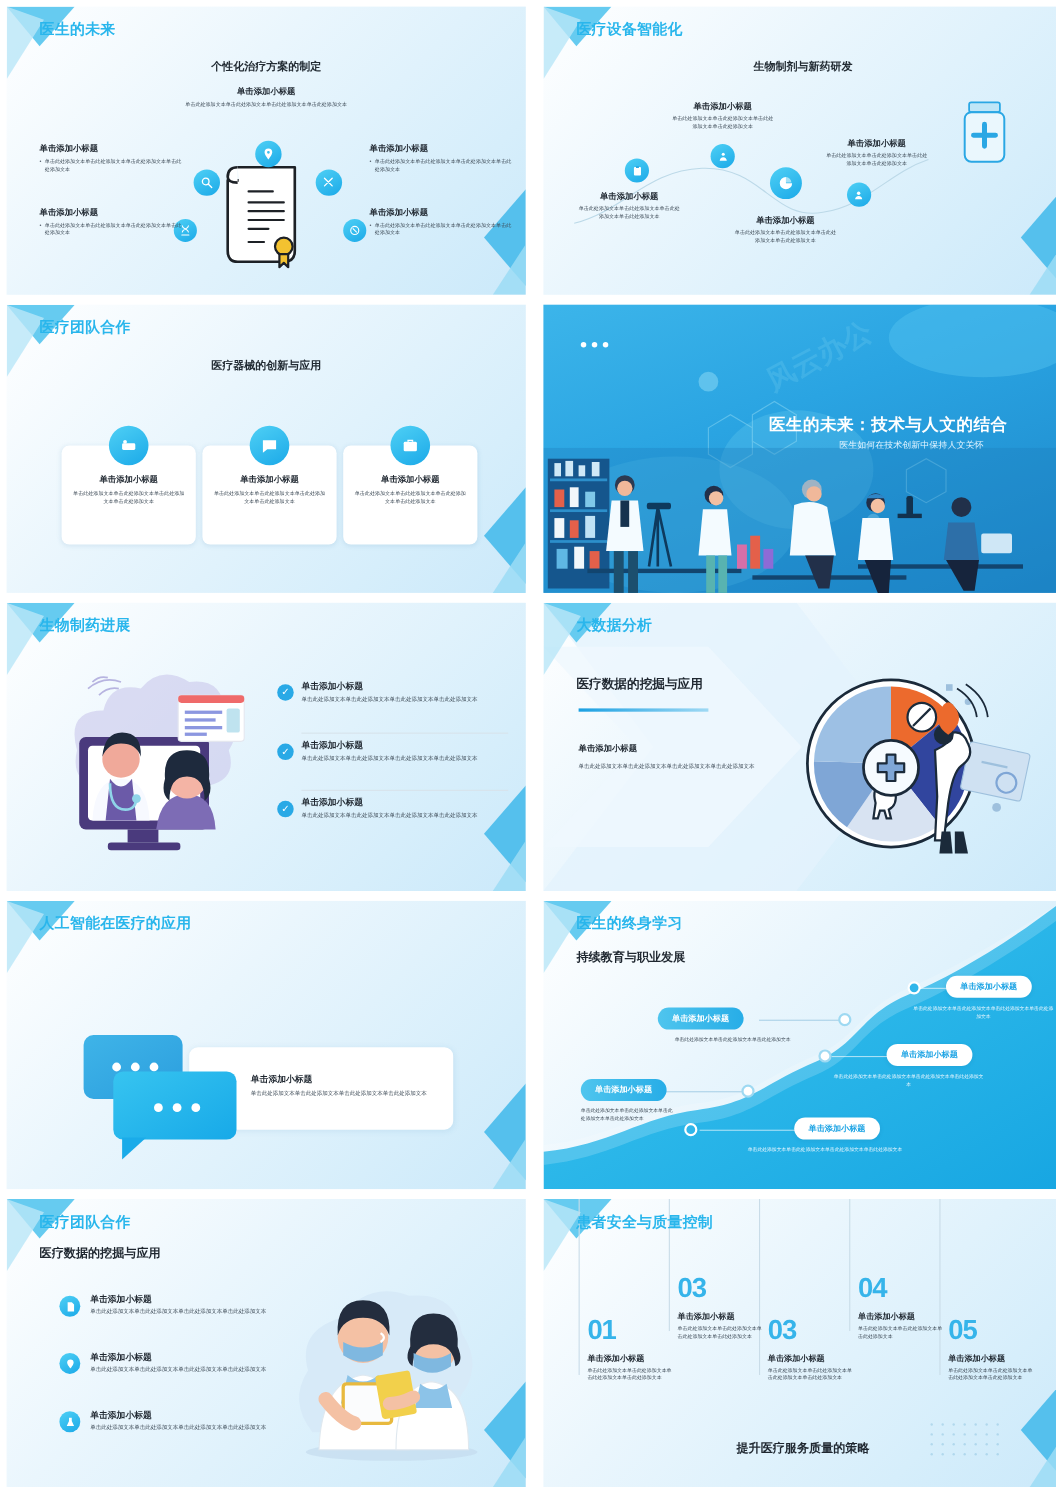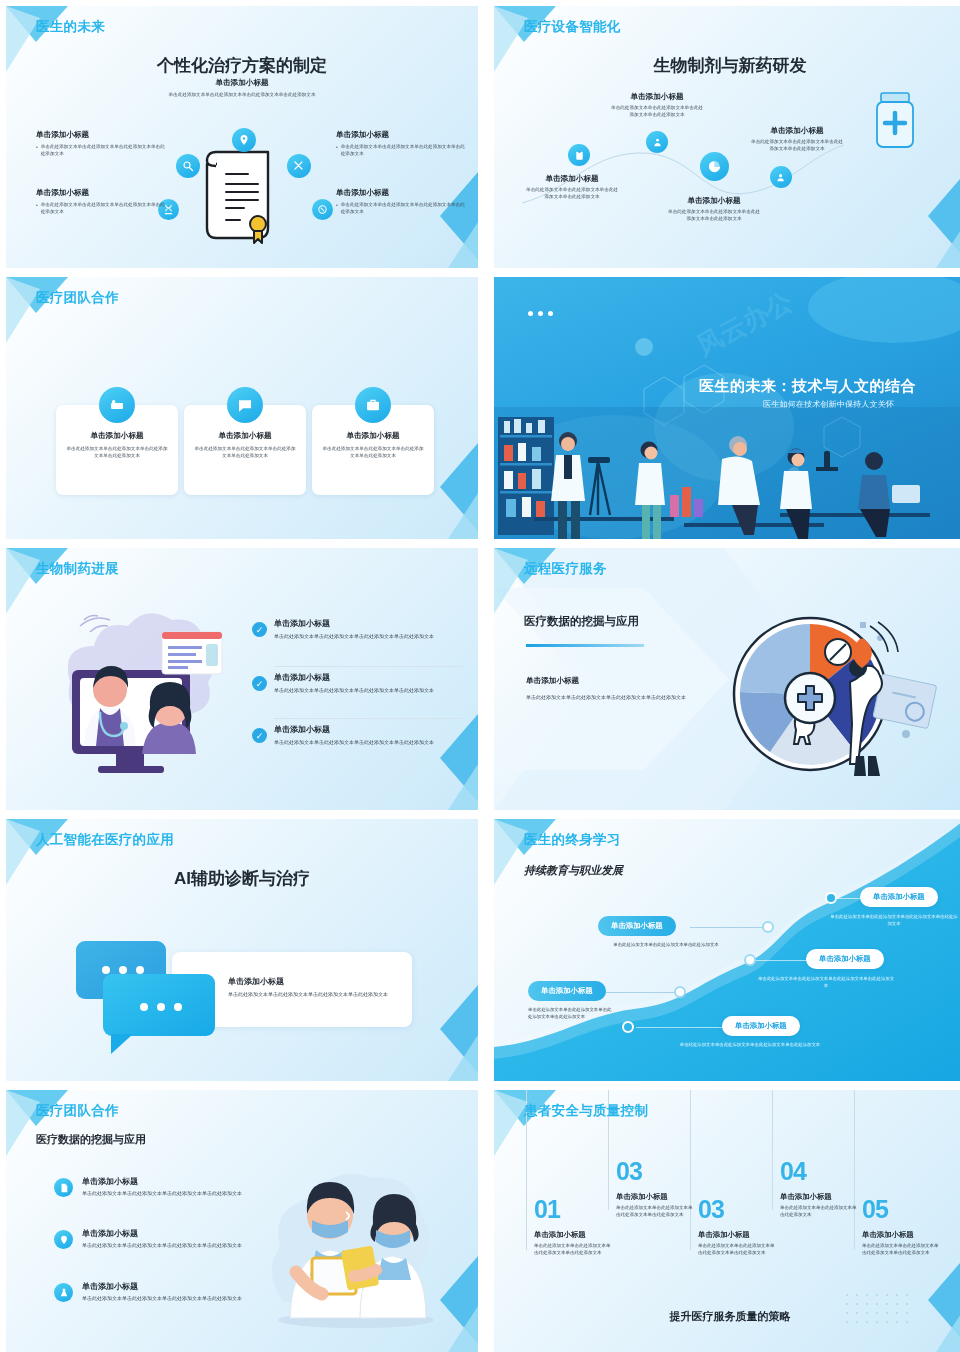--- a/index.html
+++ b/index.html
@@ -12,21 +12,21 @@
   .slide { position:relative; overflow:hidden; width:472px; height:262px;
     background:linear-gradient(135deg,#ffffff 0%,#eaf6fd 38%,#d6eefb 78%,#cbe9fa 100%); }
 
   
   .tl-tri { position:absolute; left:0; top:0; width:62px; height:66px; pointer-events:none; }
   .br-tri { position:absolute; right:0; bottom:0; width:60px; height:104px; pointer-events:none; }
 
   .s-title { position:absolute; left:30px; top:12px; font-size:13.5px; font-weight:bold;
     color:#29b6ec; letter-spacing:.3px; }
   .s-sub-center { position:absolute; left:0; right:0; top:48px; text-align:center;
-    font-size:17px; font-weight:bold; color:#222b33; }
+    font-size:10px; font-weight:bold; color:#222b33; }
   .s-sub-left { position:absolute; left:30px; top:32px; font-size:11px; font-weight:bold; color:#1f2730; }
 
   .h5 { font-size:7.6px; font-weight:bold; color:#1f2730; }
   .p6 { font-size:4.6px; color:#3d4a56; line-height:1.55; }
   .p6b { font-size:5px; color:#3d4a56; line-height:1.6; }
 
   .cir { border-radius:50%; background:linear-gradient(150deg,#4fd0f5,#1ba9e8);
     display:flex; align-items:center; justify-content:center; color:#fff; }
 
   
@@ -275,20 +275,21 @@
     <svg class="tl-tri" viewBox="0 0 62 66">
       <path d="M0 0 H62 L30 36 Z" fill="#5ec8ef" opacity=".95"></path>
       <path d="M0 0 L0 66 L34 12 Z" fill="#b9e6f8" opacity=".8"></path>
     </svg>
     <svg class="br-tri" viewBox="0 0 60 104">
       <path d="M60 8 L22 52 L60 96 Z" fill="#3fb9ea" opacity=".85"></path>
       <path d="M60 58 L30 104 L60 104 Z" fill="#9bdcf5" opacity=".85"></path>
     </svg>
 
     <div class="s-title">医疗团队合作</div>
+    <div class="s-sub-center">医疗器械的创新与应用</div>
 
     <div class="card3" style="left:50px;">
       <div class="cir card3-icon">
         <svg width="16" height="16" viewBox="0 0 24 24" fill="#fff">
             <rect x="3" y="9" width="18" height="9" rx="2"></rect>
             <circle cx="7" cy="7" r="2.6"></circle>
           </svg>
       </div>
       <div class="h5">单击添加小标题</div>
       <div class="p6">单击此处添加文本单击此处添加文本单击此处添加文本单击此处添加文本</div>
@@ -500,21 +501,21 @@
   <div class="slide">
     <svg style="position:absolute;inset:0;width:100%;height:100%;" viewBox="0 0 472 262" preserveAspectRatio="none">
       <path d="M0 0 L230 0 L330 131 L230 262 L0 262 L100 131 Z" fill="#e3f2fc" opacity=".8"></path>
       <path d="M0 40 L150 40 L235 131 L150 222 L0 222 L85 131 Z" fill="#eff8fe" opacity=".8"></path>
     </svg>
     <svg class="tl-tri" viewBox="0 0 62 66">
       <path d="M0 0 H62 L30 36 Z" fill="#5ec8ef" opacity=".95"></path>
       <path d="M0 0 L0 66 L34 12 Z" fill="#b9e6f8" opacity=".8"></path>
     </svg>
 
-    <div class="s-title">远程医疗服务</div>
+    <div class="s-title">大数据分析</div>
     <div class="s-sub-left" style="top:66px;font-size:11.5px;">医疗数据的挖掘与应用</div>
     <div class="s6-rule"></div>
 
     <div style="position:absolute;left:32px;top:128px;width:208px;">
       <div class="h5">单击添加小标题</div>
       <div class="p6b" style="margin-top:7px;">单击此处添加文本单击此处添加文本单击此处添加文本单击此处添加文本</div>
     </div>
 
     <svg style="position:absolute;left:236px;top:64px;width:210px;height:170px;" viewBox="0 0 210 170">
       <g transform="translate(80,82)">
@@ -560,21 +561,20 @@
     <svg class="tl-tri" viewBox="0 0 62 66">
       <path d="M0 0 H62 L30 36 Z" fill="#5ec8ef" opacity=".95"></path>
       <path d="M0 0 L0 66 L34 12 Z" fill="#b9e6f8" opacity=".8"></path>
     </svg>
     <svg class="br-tri" viewBox="0 0 60 104">
       <path d="M60 8 L22 52 L60 96 Z" fill="#3fb9ea" opacity=".85"></path>
       <path d="M60 58 L30 104 L60 104 Z" fill="#9bdcf5" opacity=".85"></path>
     </svg>
 
     <div class="s-title">人工智能在医疗的应用</div>
-    <div class="s-sub-center">AI辅助诊断与治疗</div>
 
     <div class="bub-a"></div>
     <div class="bub-dots" style="left:96px;top:147px;">
         <i></i>
         <i></i>
         <i></i>
       </div>
 
     <div class="panel7">
       <div class="h5" style="font-size:8px;">单击添加小标题</div>
@@ -599,21 +599,21 @@
         </defs>
       <path d="M472 0 L472 262 L0 262 L0 228 C60 222 90 196 140 190 C190 184 200 166 248 146 C286 130 288 104 330 86 C372 68 420 40 472 0 Z" fill="url(#wg)"></path>
       <path d="M472 0 C420 34 372 62 330 80 C288 98 286 124 248 140 C200 160 190 178 140 184 C90 190 60 216 0 222 L0 240 C60 234 90 208 140 202 C190 196 200 178 248 158 C286 142 288 116 330 98 C372 80 420 52 472 14 Z" fill="#ffffff" opacity=".18"></path>
     </svg>
     <svg class="tl-tri" viewBox="0 0 62 66">
       <path d="M0 0 H62 L30 36 Z" fill="#5ec8ef" opacity=".95"></path>
       <path d="M0 0 L0 66 L34 12 Z" fill="#b9e6f8" opacity=".8"></path>
     </svg>
 
     <div class="s-title">医生的终身学习</div>
-    <div class="s-sub-left" style="top:44px;font-style:italic;">持续教育与职业发展</div>
+    <div class="s-sub-left" style="top:44px;">持续教育与职业发展</div>
 
     <div class="lead wt" style="left:340px;top:79px;width:28px;"></div>
     <div class="node8" style="left:331px;top:73px;"></div>
     <div class="pill" style="left:366px;top:68px;">单击添加小标题</div>
     <div class="cap8 wt" style="left:336px;top:94px;width:128px;text-align:center;">单击此处添加文本单击此处添加文本单击此处添加文本单击此处添加文本</div>
 
     <div class="lead" style="left:196px;top:108px;width:78px;"></div>
     <div class="node8 w" style="left:268px;top:102px;"></div>
     <div class="pill blue" style="left:104px;top:97px;">单击添加小标题</div>
     <div class="cap8" style="left:106px;top:122px;width:132px;text-align:center;">单击此处添加文本单击此处添加文本单击此处添加文本</div>

